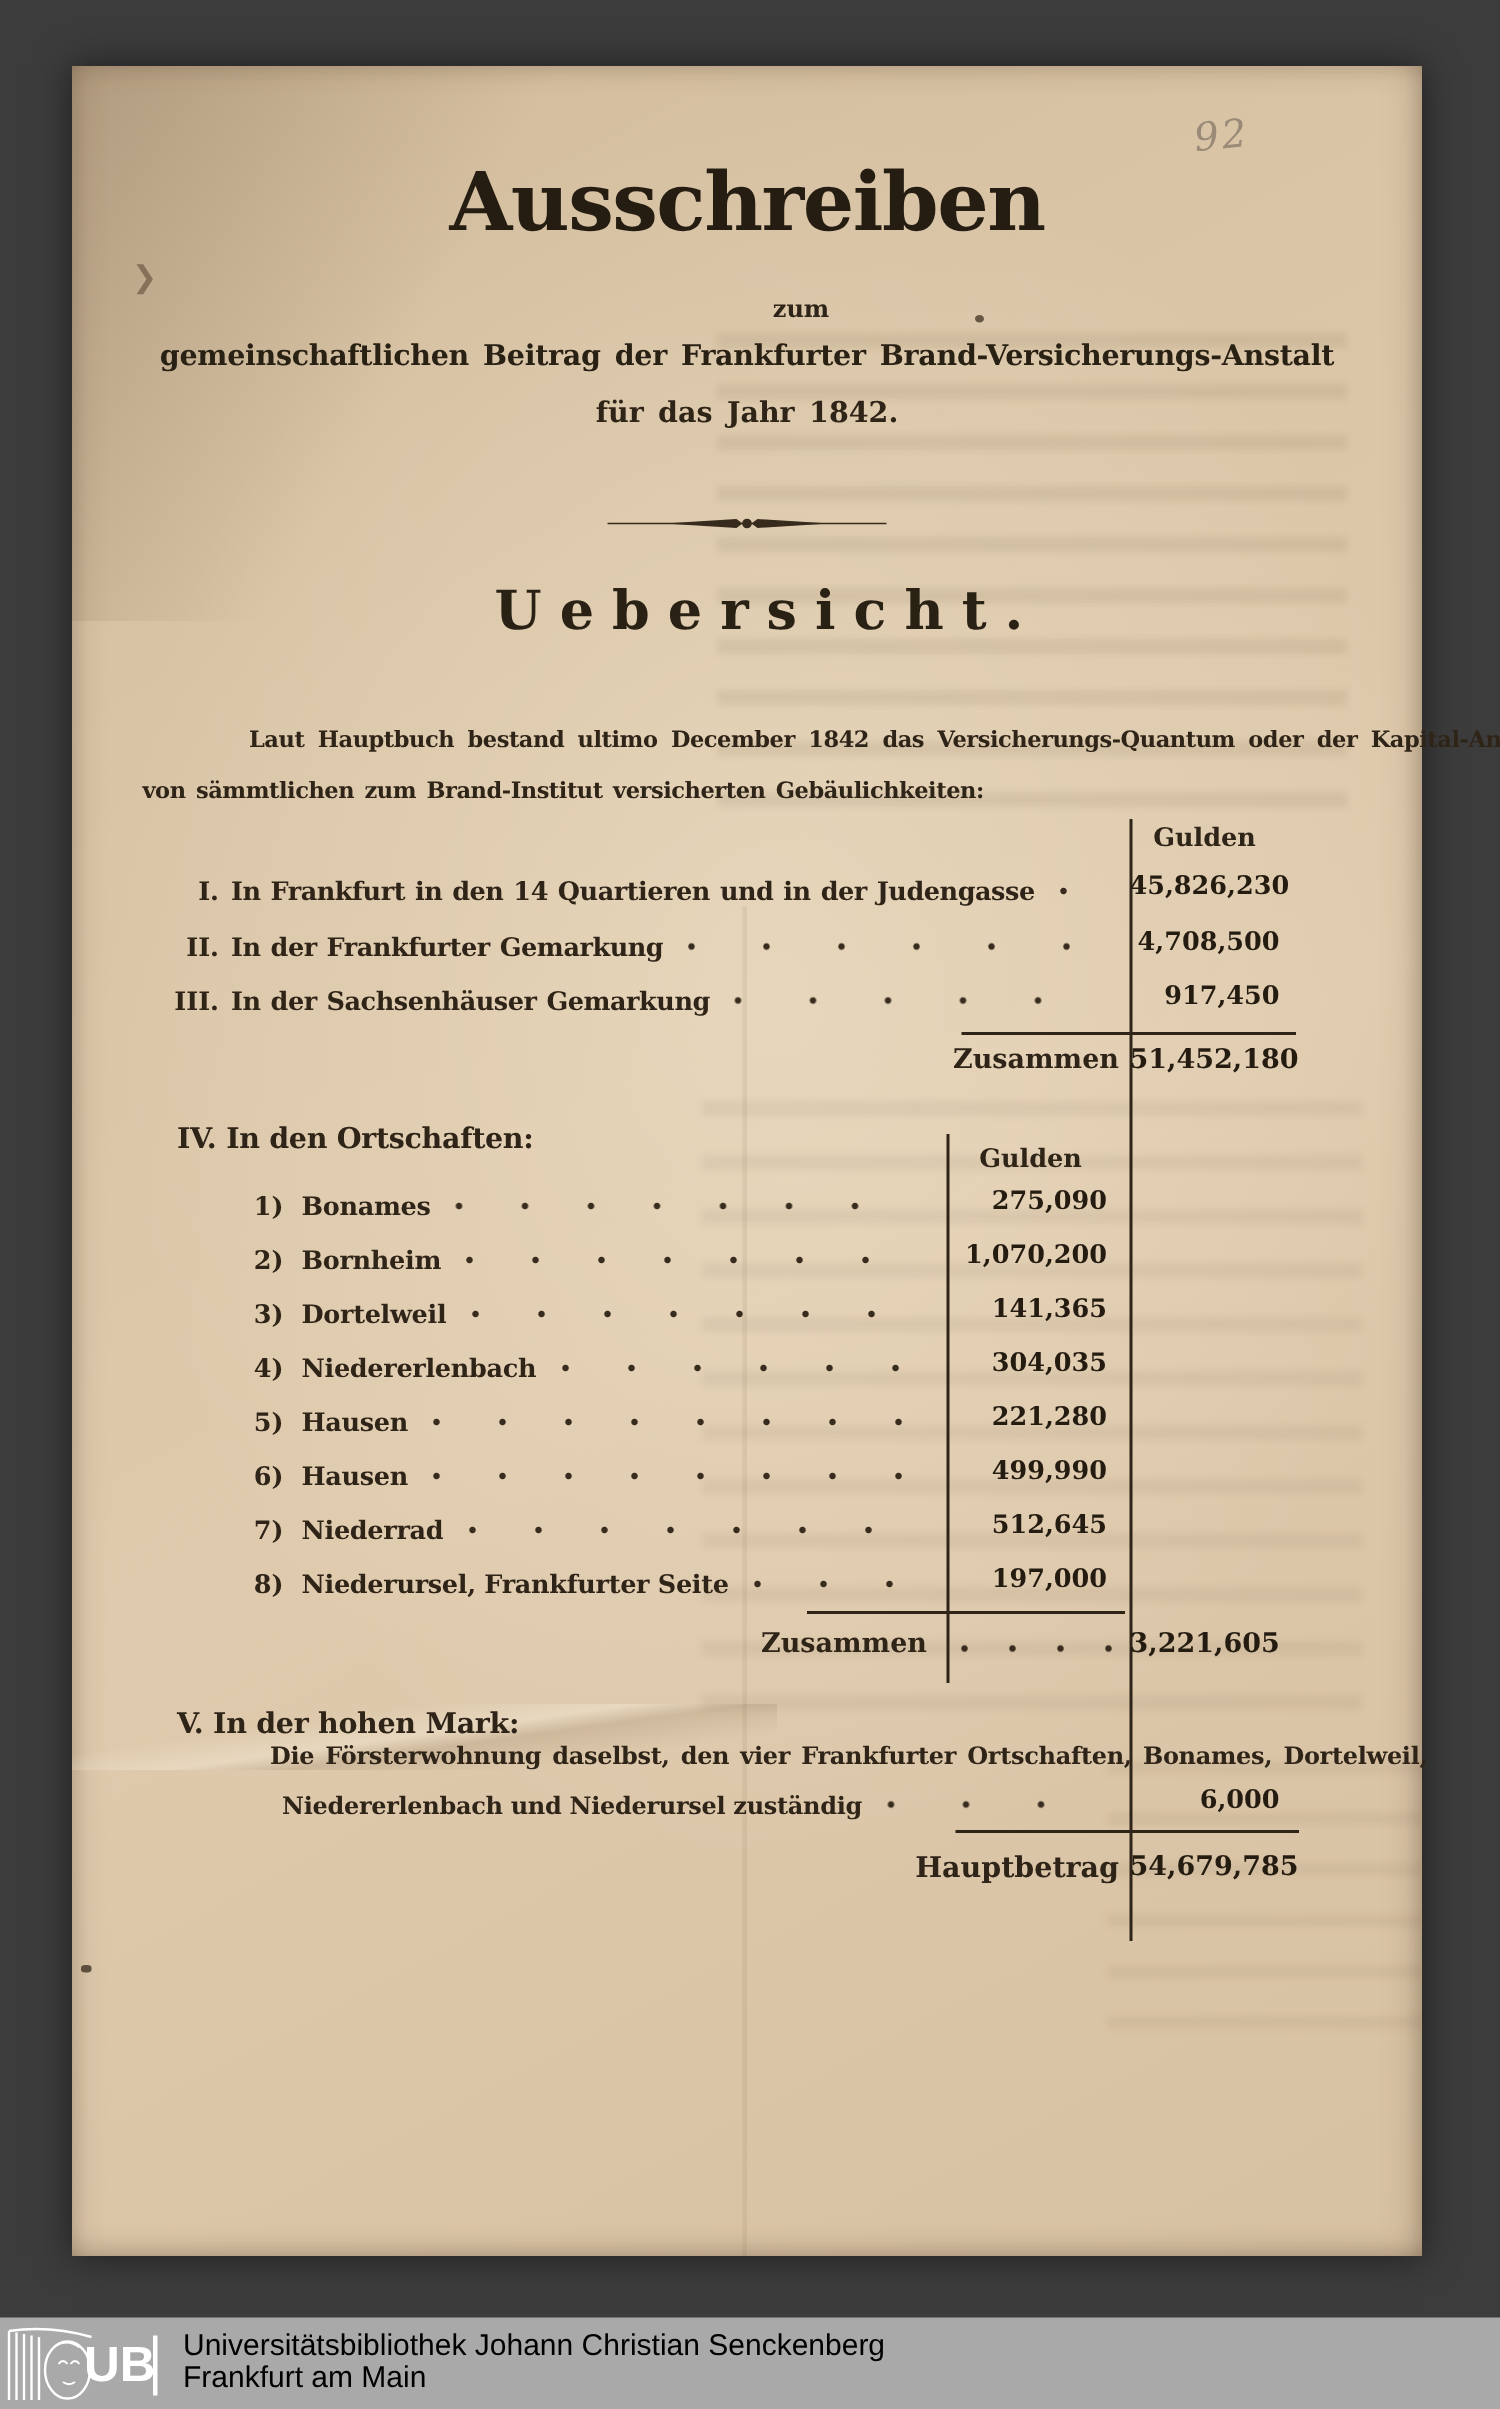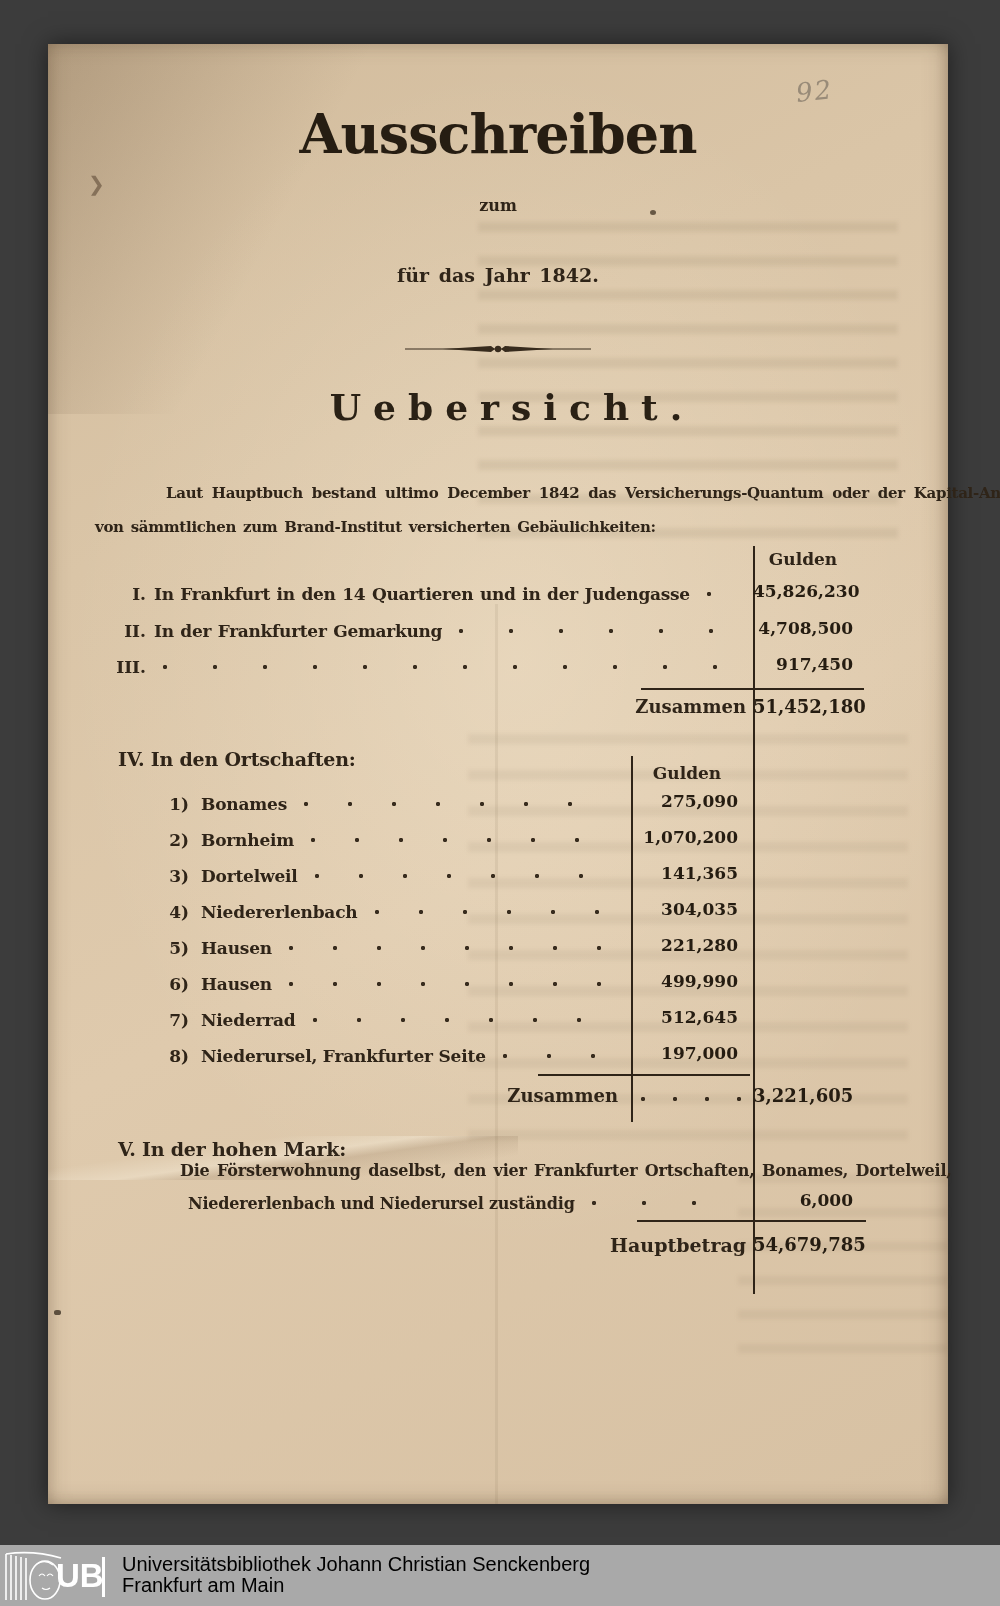--- a/index.html
+++ b/index.html
@@ -32,21 +32,21 @@
      background:repeating-linear-gradient(180deg, rgba(110,88,62,0.08) 0 9px, rgba(0,0,0,0) 9px 34px);}
   .speck1{left:602px;top:166px;width:6px;height:5px;border-radius:50%;background:#4a3c2c;opacity:.8;}
   .speck2{left:6px;top:1266px;width:7px;height:5px;border-radius:40%;background:#3f3326;opacity:.8;}
   .crease-mark{left:40px;top:128px;width:14px;height:22px;color:rgba(85,66,48,.55);font-size:20px;}
   
   .pencil{left:748px;top:32px;font-size:26px;font-style:italic;color:#998b78;
           transform:rotate(-6deg);letter-spacing:2px;}
   
   .title{left:0;top:58px;width:100%;text-align:center;font-size:54px;font-weight:bold;
          letter-spacing:-1px;color:#261d12;}
-  .zum{left:0;top:152px;width:100%;text-align:center;font-size:16px;font-weight:bold;}
+  .zum{left:0;top:152px;width:100%;text-align:center;font-size:16px;font-weight:bold;padding-left:36px;}
   .sub1{left:0;top:182px;width:100%;text-align:center;font-size:19px;font-weight:bold;
         letter-spacing:-0.2px;word-spacing:3px;color:#2a2115;}
   .sub2{left:0;top:220px;width:100%;text-align:center;font-size:19px;font-weight:bold;word-spacing:3px;}
   .divider{left:0;top:296px;width:100%;text-align:center;}
   .uebersicht{left:0;top:342px;width:100%;text-align:center;font-size:36px;font-weight:bold;
               letter-spacing:12px;padding-left:28px;box-sizing:border-box;color:#2a2115;}
   .intro1{left:118px;top:440px;font-size:15px;font-weight:bold;letter-spacing:-0.3px;
           word-spacing:4px;white-space:nowrap;}
   .intro2{left:47px;top:474px;font-size:15px;font-weight:bold;letter-spacing:-0.3px;
           word-spacing:2px;white-space:nowrap;}
@@ -106,20 +106,21 @@
     <div class="crease-band"></div>
     <div class="fold-v"></div>
     <div class="speck1"></div>
     <div class="speck2"></div>
     <div class="crease-mark">❯</div>
 
     <span class="pencil">92</span>
 
     <div class="title">Ausschreiben</div>
     <div class="zum">zum</div>
+    <div class="sub1">gemeinschaftlichen Beitrag der Frankfurter Brand-Versicherungs-Anstalt</div>
     <div class="sub2">für das Jahr 1842.</div>
 
     <div class="divider">
       <svg width="190" height="14" viewBox="0 0 190 14">
         <line x1="2" y1="8" x2="188" y2="8" stroke="#372b1d" stroke-width="1"></line>
         <polygon points="40,8 88,5 92,8 88,11" fill="#372b1d"></polygon>
         <polygon points="150,8 102,5 98,8 102,11" fill="#372b1d"></polygon>
         <circle cx="95" cy="8" r="3.2" fill="#372b1d"></circle>
       </svg>
     </div>
@@ -146,20 +147,21 @@
 
     <div class="mrow" style="top:573px">
       <span class="rn">II.</span>
       <span class="rlabel">In der Frankfurter Gemarkung</span>
       <span class="dots"></span>
     </div>
     <div class="mval" style="top:573px">4,708,500</div>
 
     <div class="mrow" style="top:609px">
       <span class="rn">III.</span>
+      <span class="rlabel">In der Sachsenhäuser Gemarkung</span>
       <span class="dots"></span>
     </div>
     <div class="mval" style="top:609px">917,450</div>
 
     <div class="total-label" style="left:500px;top:652px">Zusammen</div>
     <div class="mval" style="top:652px;font-size:18px">51,452,180</div>
 
     <div class="sec-head" style="left:70px;top:704px">
       <span>IV.</span>
       <span>In den Ortschaften:</span>

